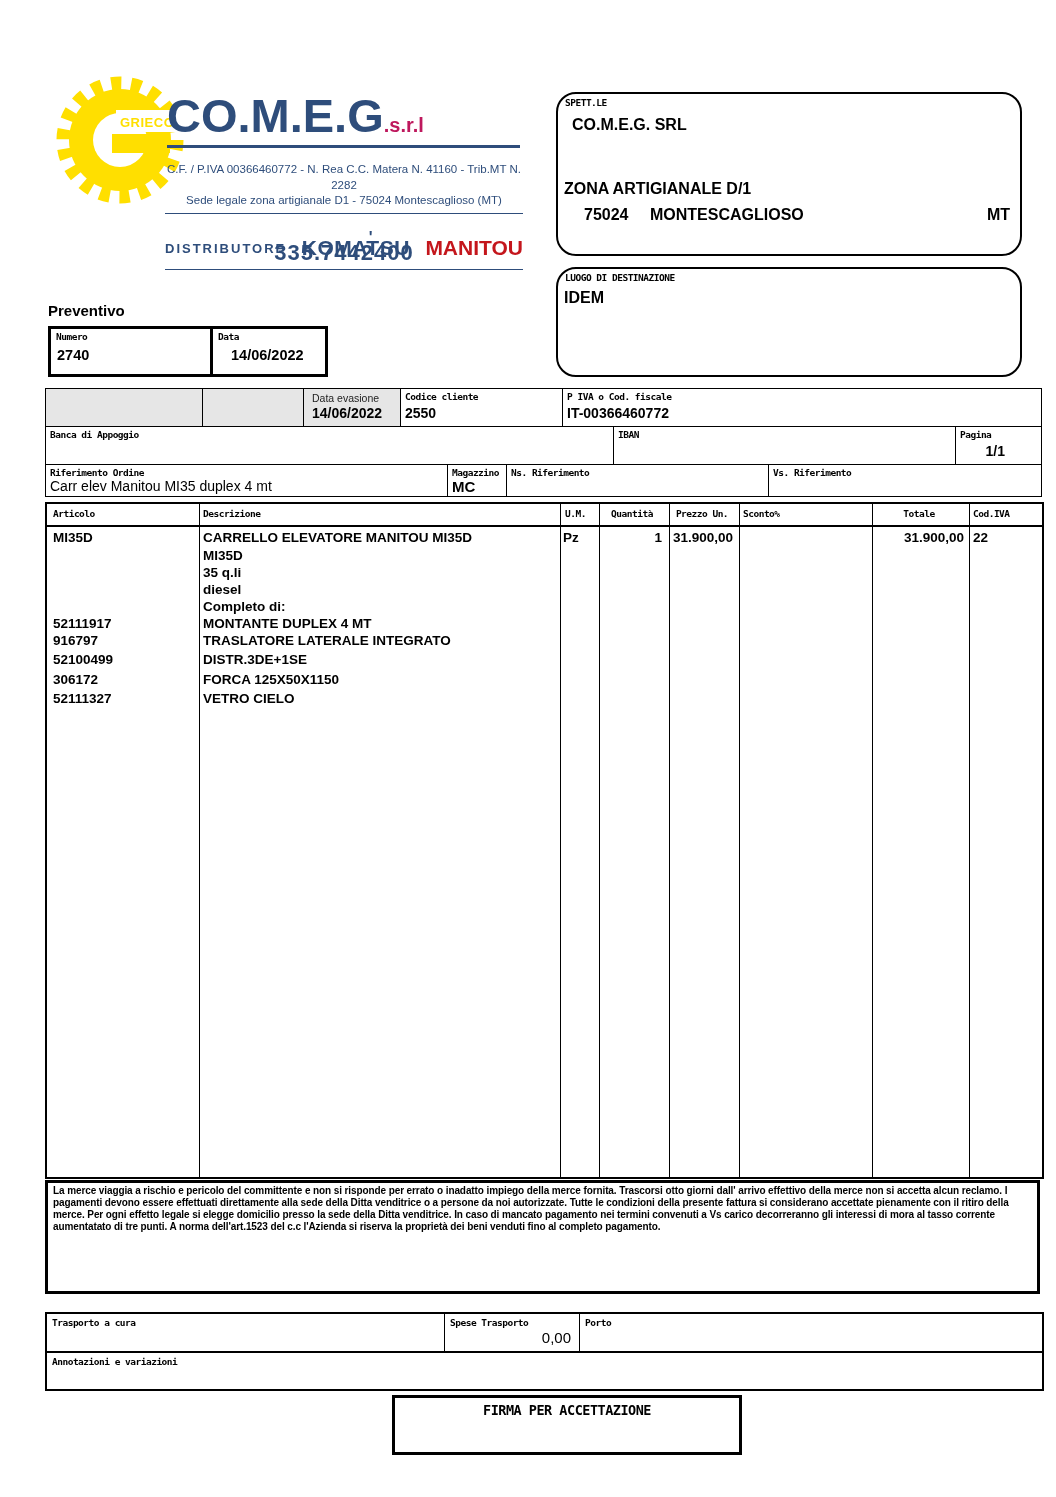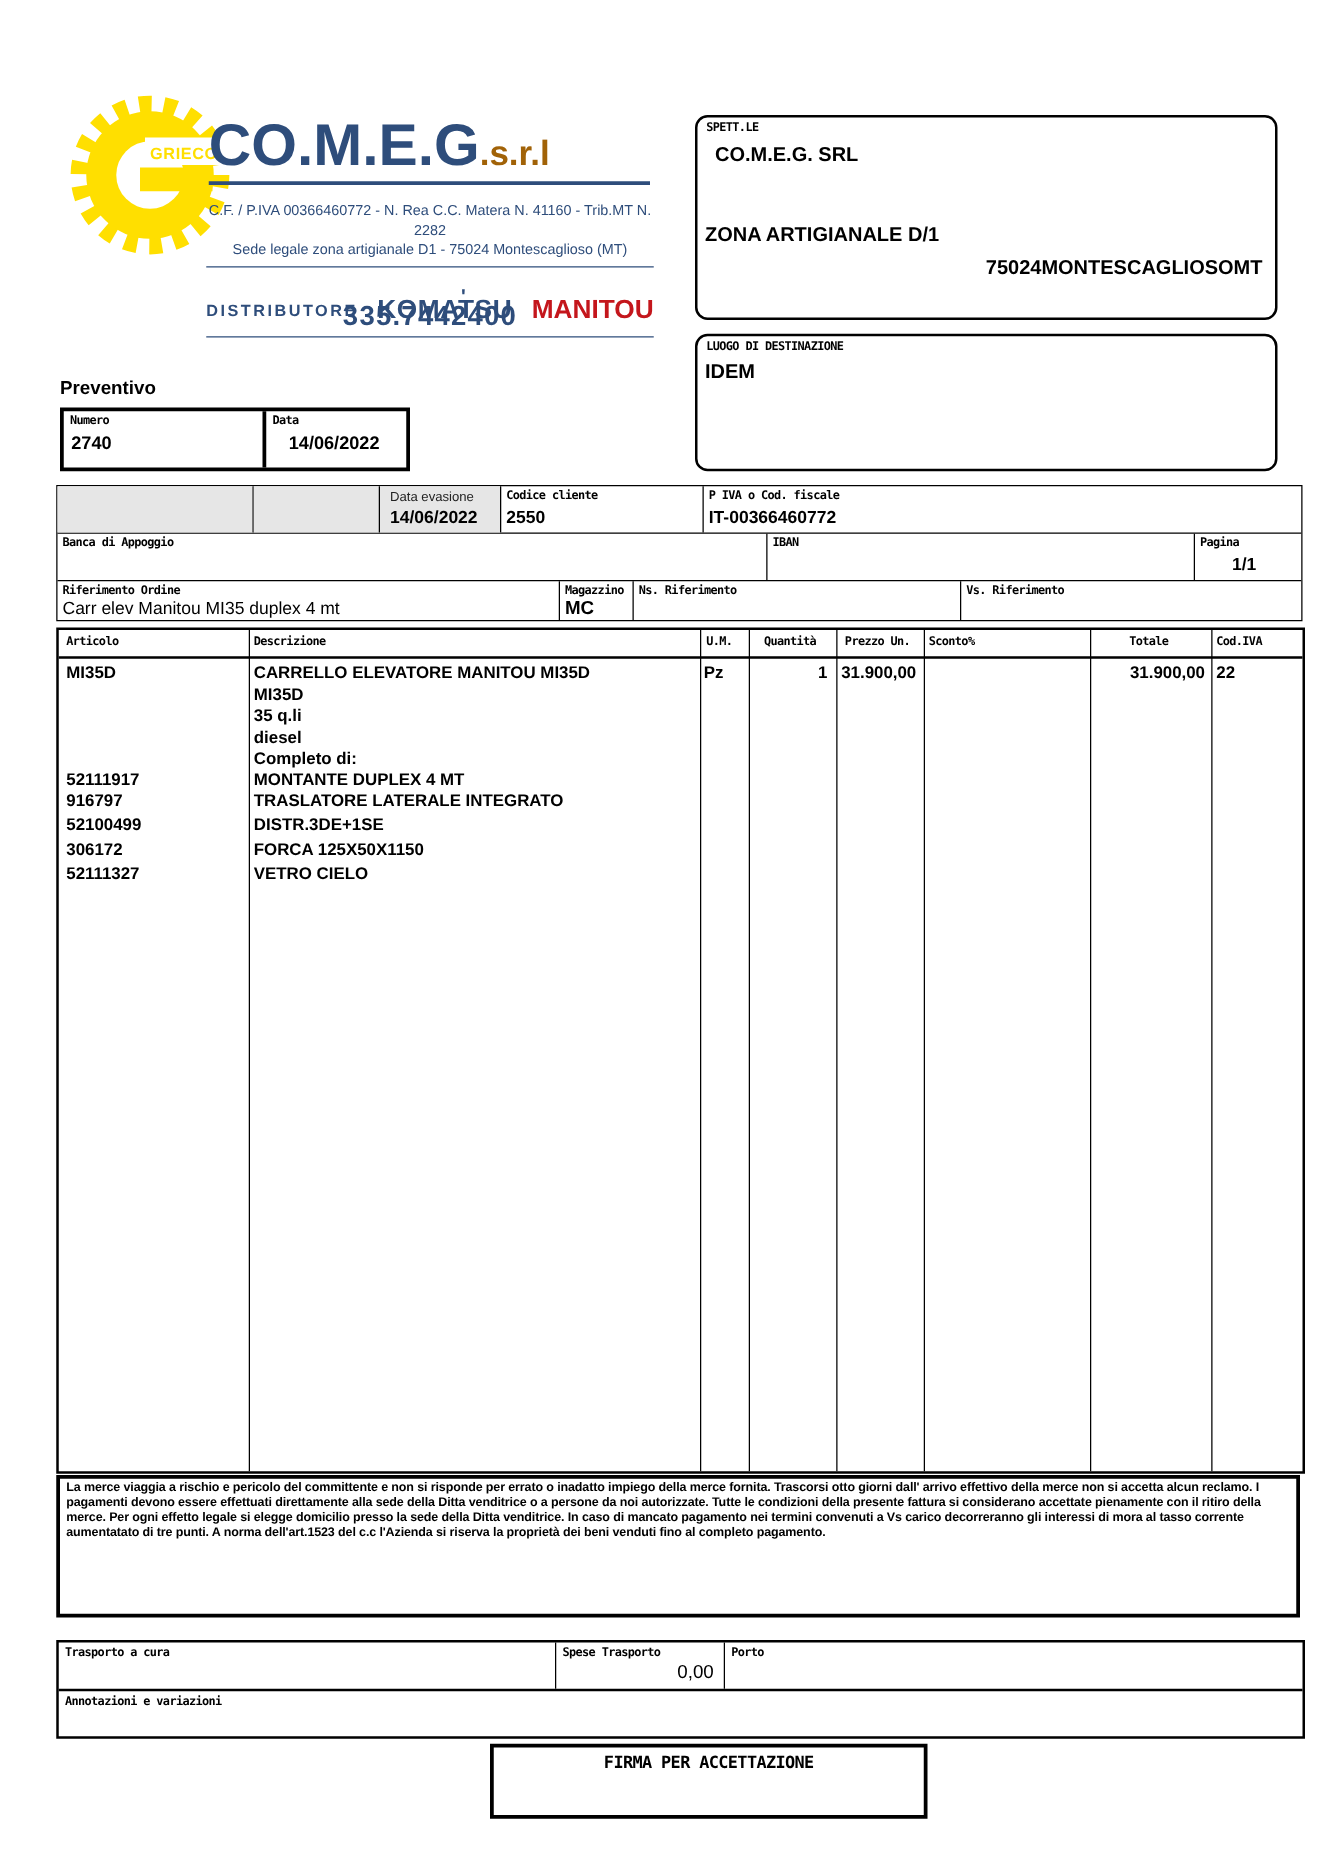--- a/index.html
+++ b/index.html
@@ -3,33 +3,33 @@
 <meta charset="utf-8">
 <style>
   html,body{margin:0;padding:0;background:#777;}
   .page{position:relative;width:1056px;height:1497px;background:#fff;margin:0 auto;
         font-family:"Liberation Sans",sans-serif;color:#000;overflow:hidden;}
   
   .logo-svg{position:absolute;left:56px;top:56px;}
   .wordmark{position:absolute;left:167px;top:88px;width:353px;border-bottom:3px solid #2e4d7b;
             padding-bottom:2px;white-space:nowrap;}
   .wordmark .big{font-size:47px;font-weight:700;color:#2e4d7b;letter-spacing:0px;}
-  .wordmark .small{font-size:28px;font-weight:700;color:#a16207;}
+  .wordmark .small{font-size:20px;font-weight:700;color:#be185d;}
   .coinfo{position:absolute;left:165px;top:162px;width:358px;color:#2e4d7b;
           font-size:11.5px;line-height:15.5px;border-bottom:1px solid #2e4d7b;padding-bottom:4px;text-align:center;}
   .distrow{position:absolute;left:165px;top:236px;width:358px;display:flex;
            justify-content:space-between;align-items:center;white-space:nowrap;}
   .dist-label{font-size:13px;font-weight:700;color:#2e4d7b;letter-spacing:2px;}
   .komatsu{font-size:21px;font-weight:900;color:#2e4d7b;letter-spacing:0.5px;position:relative;}
   .komatsu::after{content:"'";position:absolute;left:62%;top:-7px;font-size:16px;}
   .manitou{font-size:21px;font-weight:900;color:#c4161c;}
   .phone{position:absolute;left:165px;top:240px;width:358px;text-align:center;font-size:22px;
          font-weight:700;color:#2e4d7b;letter-spacing:1px;border-bottom:1px solid #2e4d7b;padding-bottom:3px;}
   
-  .rbox{position:absolute;left:556px;width:462px;border:2px solid #000;border-radius:10px;text-align:right;}
+  .rbox{position:absolute;left:556px;width:462px;border:2px solid #000;border-radius:20px;}
   .rbox1{top:92px;height:160px;}
   .rbox2{top:267px;height:106px;}
   .tinylabel{font-family:"DejaVu Sans Mono",monospace;font-size:9.5px;font-weight:700;
              letter-spacing:-0.5px;}
   .rbox .tinylabel{position:absolute;left:7px;top:3px;}
   .rname{position:absolute;left:14px;top:22px;font-size:16px;font-weight:700;}
   .raddr{position:absolute;left:6px;top:86px;font-size:16px;font-weight:700;}
   .rcity{position:absolute;left:6px;right:10px;top:112px;font-size:16px;font-weight:700;margin-left:20px;}
   .rcap{display:inline-block;width:66px;}
   .rprov{float:right;}

